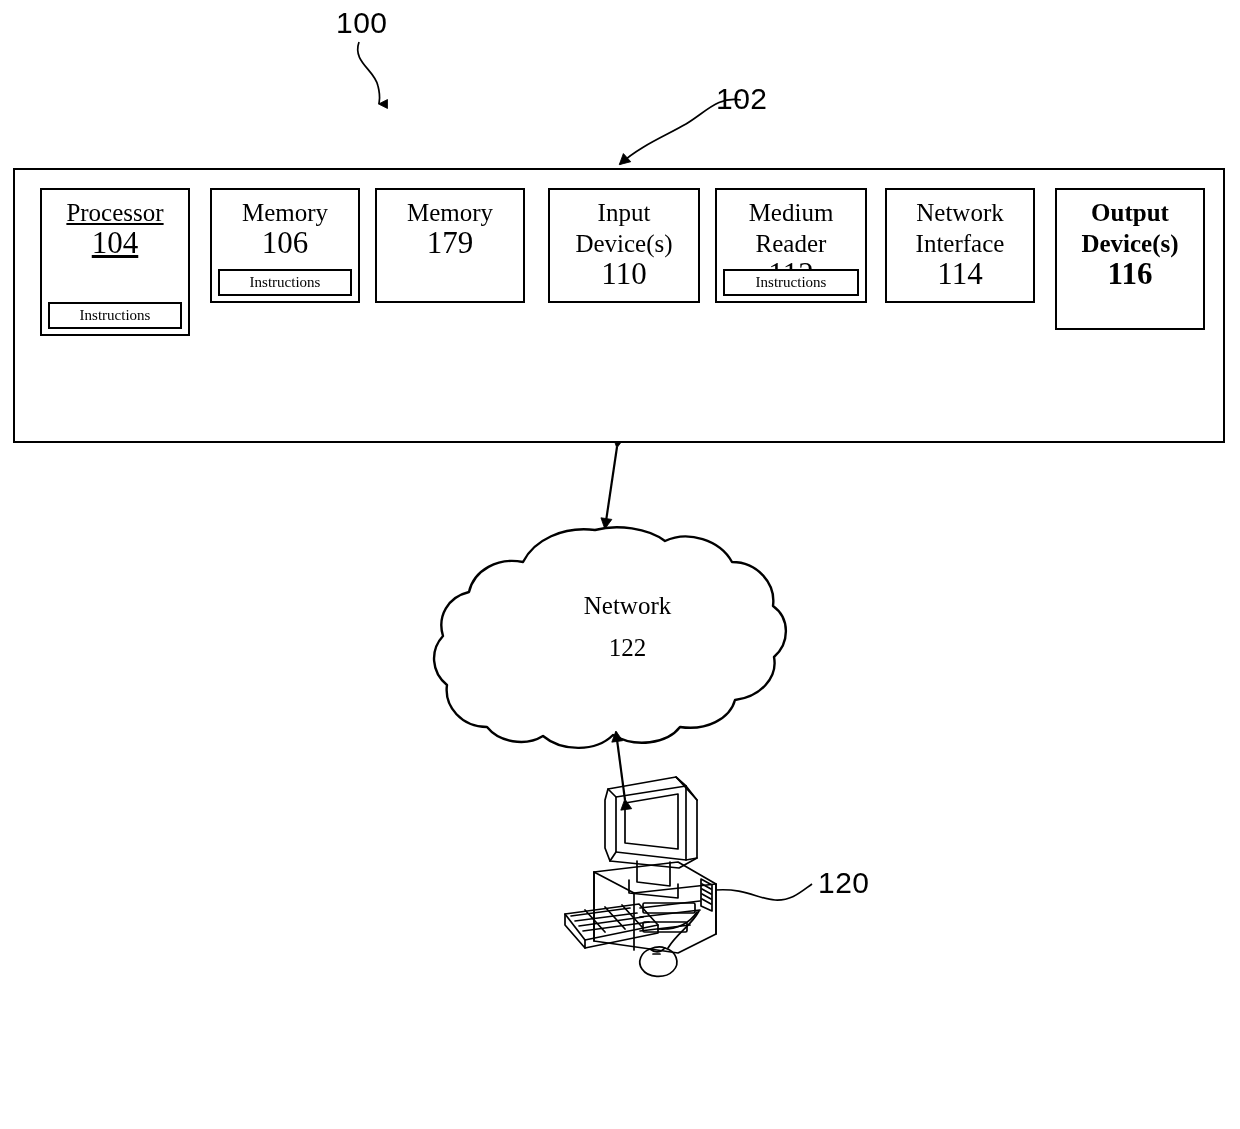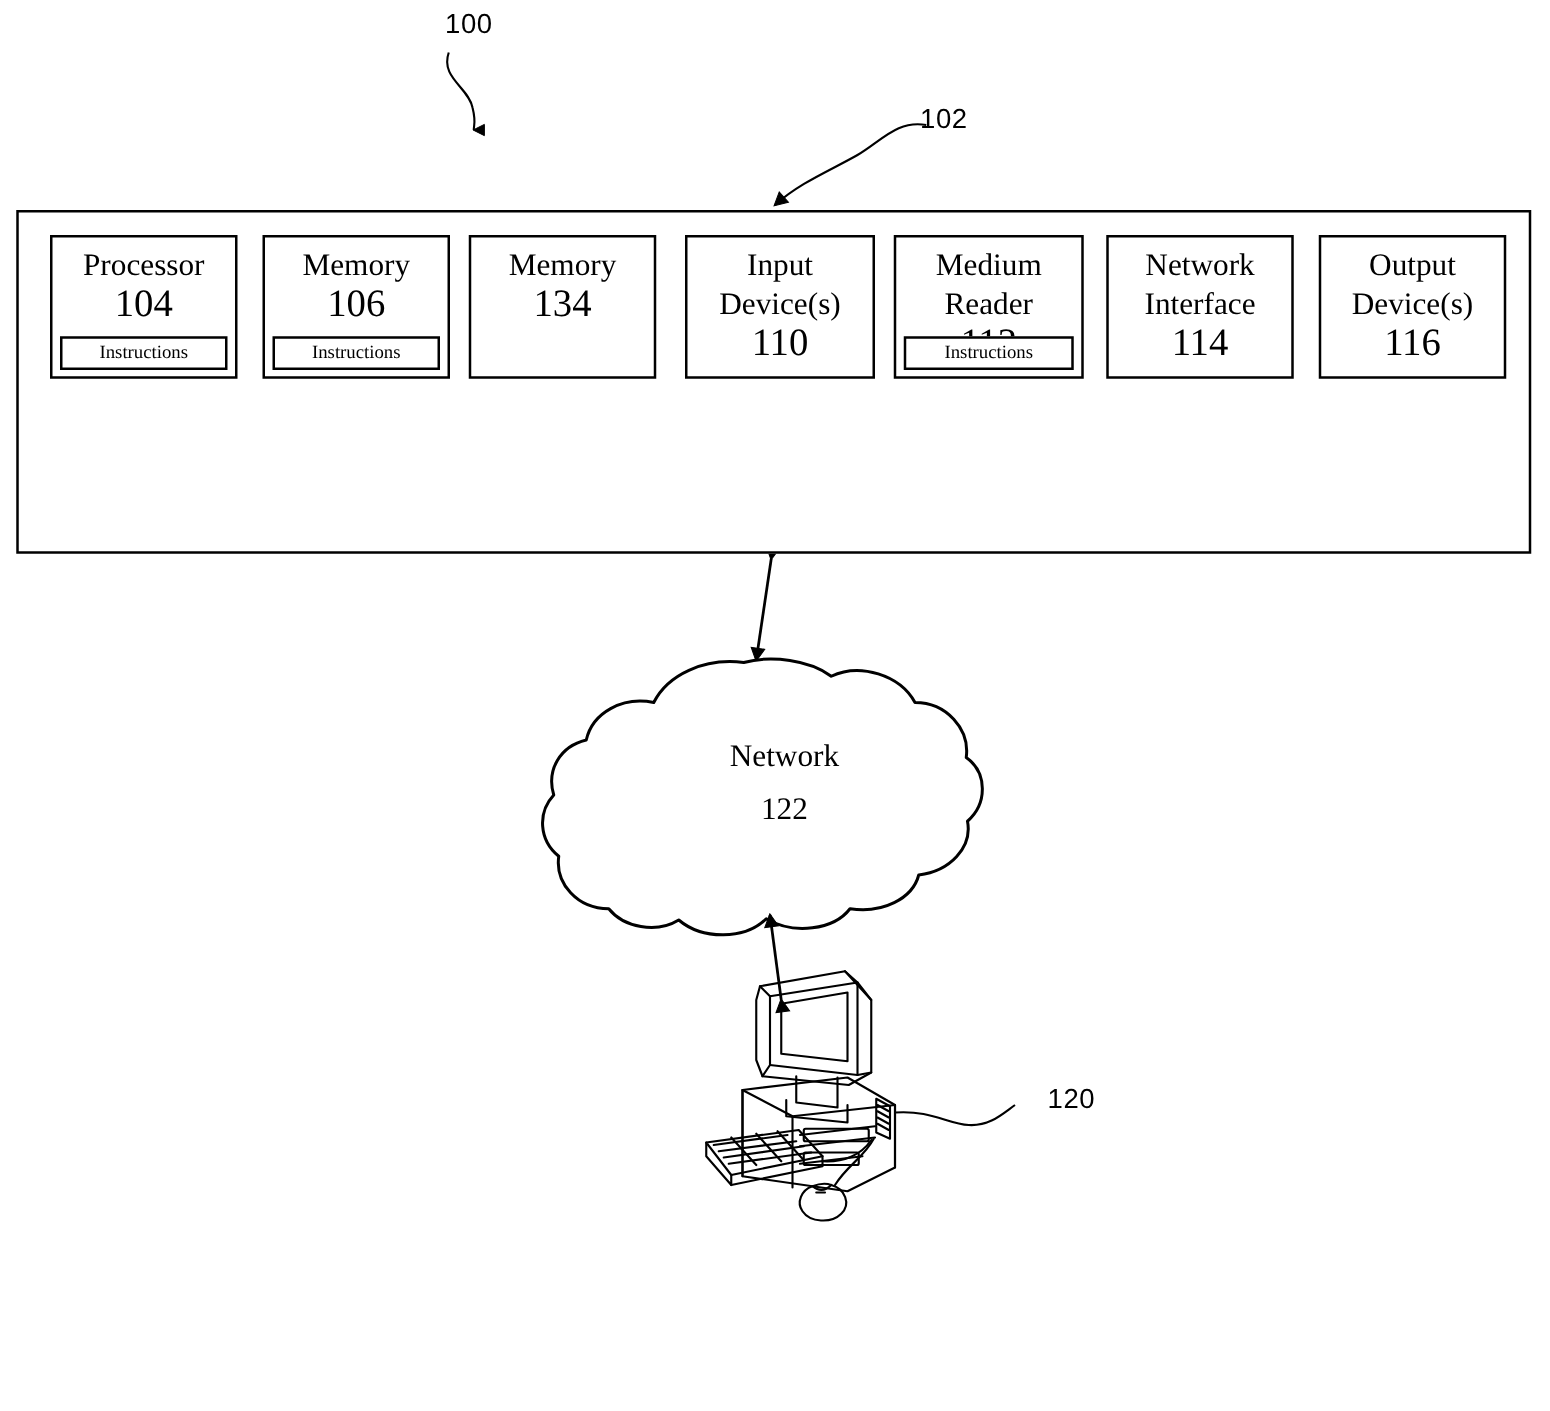--- a/index.html
+++ b/index.html
@@ -25,25 +25,24 @@
     top: 0;
     width: 1240px;
     height: 1129px;
     overflow: visible;
   }
 
   
   .ref-num {
     position: absolute;
     font-family: "Liberation Sans", "DejaVu Sans", sans-serif;
-    font-size: 22px;
+    font-size: 30px;
     letter-spacing: 0.5px;
     color: #000;
     white-space: nowrap;
-    margin-left: 20px;
   }
 
   
   #system-frame {
     position: absolute;
     left: 13px;
     top: 168px;
     width: 1212px;
     height: 275px;
     border: 2.5px solid #000;
@@ -247,51 +246,51 @@
     </g>
   </svg>
 
   <div class="ref-num" style="left:336px; top:6px;">100</div>
   <div class="ref-num" style="left:716px; top:82px;">102</div>
   <div class="ref-num" style="left:818px; top:866px;">120</div>
 
   <div id="system-frame"></div>
 
   <div id="components-container">
-      <div class="component-block" style="left: 40px; top: 188px; width: 150px; height: 115px;">
+      <div class="component-block" style="left: 40px; top: 188px; width: 150px; height: 148px; text-decoration: underline;">
         <div class="component-title">Processor</div>
         <div class="component-number">104</div>
         <div class="instructions-box">Instructions</div>
       </div>
       <div class="component-block" style="left: 210px; top: 188px; width: 150px; height: 115px;">
         <div class="component-title">Memory</div>
         <div class="component-number">106</div>
         <div class="instructions-box">Instructions</div>
       </div>
       <div class="component-block" style="left: 375px; top: 188px; width: 150px; height: 115px;">
         <div class="component-title">Memory</div>
-        <div class="component-number">134</div>
+        <div class="component-number">179</div>
       </div>
       <div class="component-block" style="left: 548px; top: 188px; width: 152px; height: 115px;">
         <div class="component-title">Input
 Device(s)</div>
         <div class="component-number">110</div>
       </div>
       <div class="component-block" style="left: 715px; top: 188px; width: 152px; height: 115px;">
         <div class="component-title">Medium
 Reader</div>
         <div class="component-number">112</div>
         <div class="instructions-box">Instructions</div>
       </div>
       <div class="component-block" style="left: 885px; top: 188px; width: 150px; height: 115px;">
         <div class="component-title">Network
 Interface</div>
         <div class="component-number">114</div>
       </div>
-      <div class="component-block" style="left: 1055px; top: 188px; width: 150px; height: 115px;">
+      <div class="component-block" style="left: 1055px; top: 188px; width: 150px; height: 142px; font-weight: bold;">
         <div class="component-title">Output
 Device(s)</div>
         <div class="component-number">116</div>
       </div>
     </div>
 
 
   <div id="cloud-text">
     <div>Network</div>
     <div>122</div>

